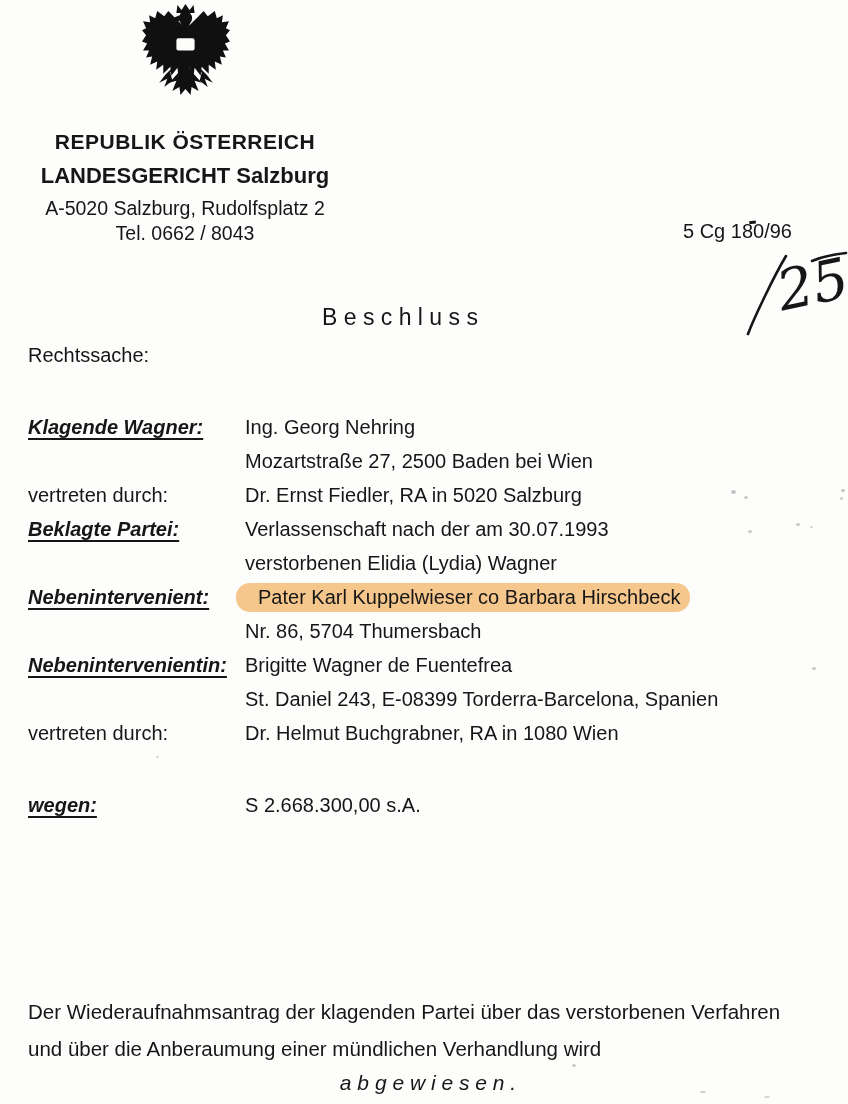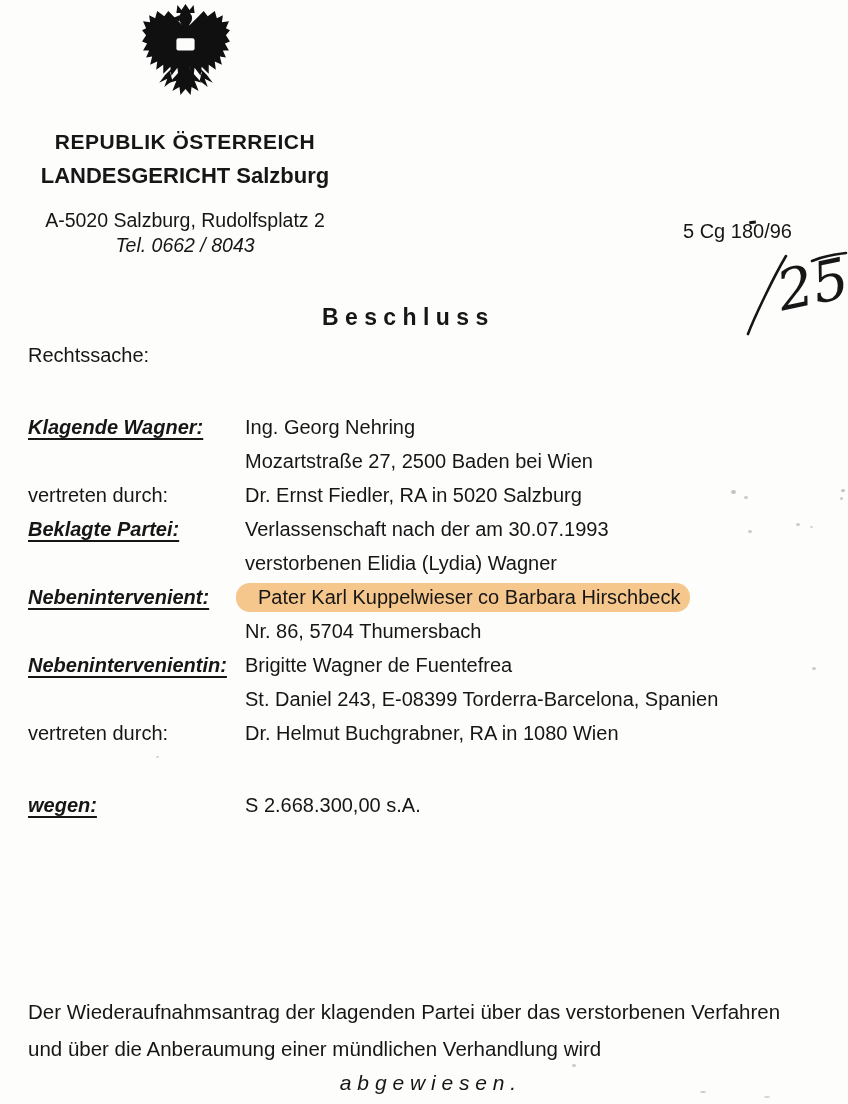--- a/index.html
+++ b/index.html
@@ -11,29 +11,29 @@
     position:relative;
     overflow:hidden;
   }
   .abs { position:absolute; }
 
   
   .eagle { left:142px; top:3px; width:88px; height:95px; }
   .hdrblock { left:14px; top:130px; width:342px; text-align:center; }
   .country { font-size:21px; font-weight:bold; letter-spacing:0.5px; }
   .court   { font-size:22px; font-weight:bold; margin-top:9px; }
-  .addr    { font-size:19.5px; margin-top:20px; }
-  .phone   { font-size:19.5px; margin-top:2px;font-style:italic; }
+  .addr    { font-size:19.5px; margin-top:8px; }
+  .phone   { font-size:19.5px; margin-top:2px; }
 
   
   .caseno  { left:683px; top:220px; font-size:20px; }
   .pendash { left:748px; top:205px; font-size:26px; font-weight:bold; transform:rotate(-6deg); }
   .handsvg { left:684px; top:244px; width:164px; height:96px; }
 
-  .doctitle { left:322px; top:304px; font-size:23px; font-weight:bold; white-space:pre; }
+  .doctitle { left:322px; top:304px; font-size:23px; font-weight:normal; white-space:pre; }
   .rechts   { left:28px; top:344px; font-size:20px; }
 
   
   .ptable { left:28px; top:410px; width:800px; }
   .prow  { height:34px; line-height:34px; white-space:nowrap; font-size:20px; position:relative; }
   .plabel { display:inline-block; width:217px; vertical-align:top; }
   .role { font-weight:bold; font-style:italic; text-decoration:underline; text-decoration-thickness:2px; text-underline-offset:4px; }
   .indent { margin-left:217px; display:inline-block;text-align:center; }
   .gapbefore { margin-top:38px; }
   .hl { border-radius:14px; padding:3px 10px 4px 22px; margin-left:-9px;margin-top:32px; }

